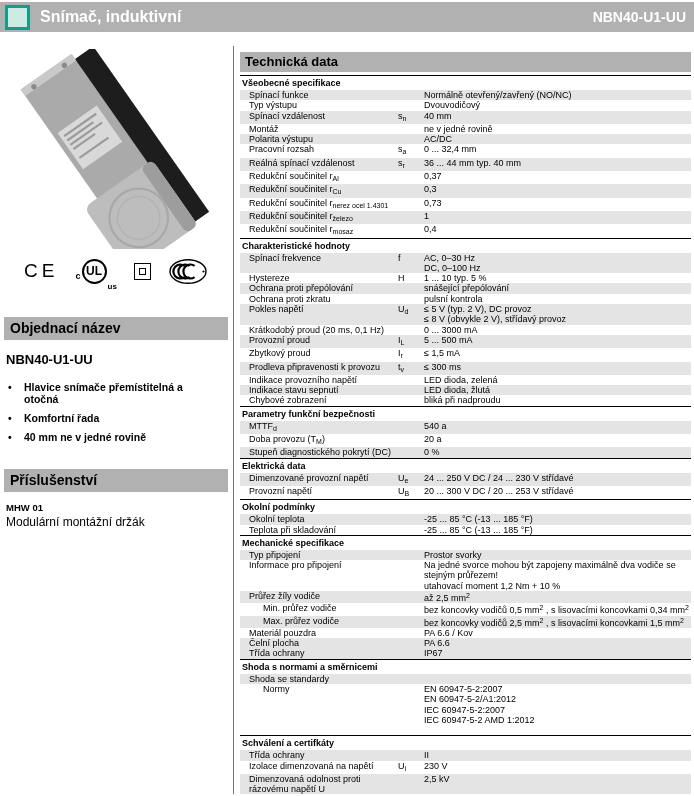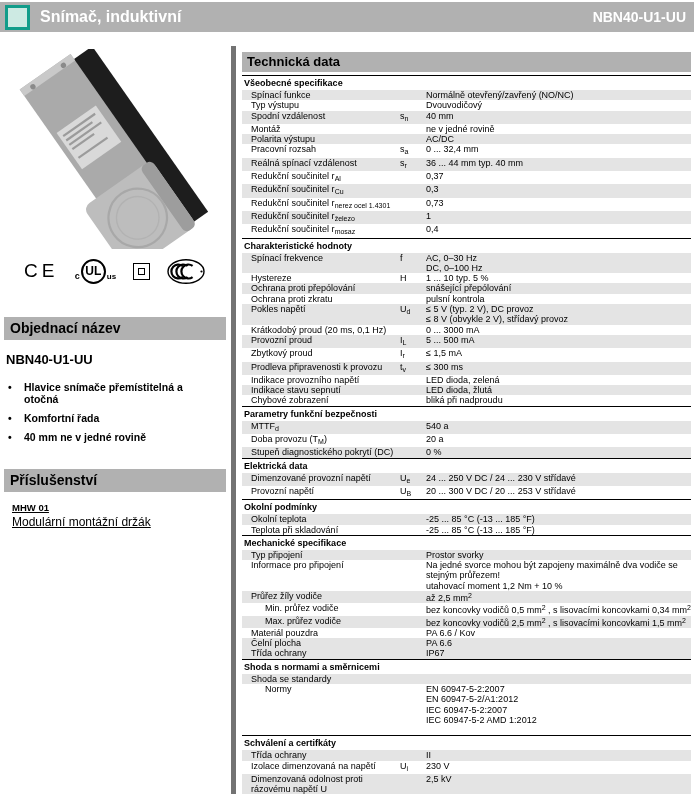--- a/index.html
+++ b/index.html
@@ -23,46 +23,46 @@
   .logo-sq{
     width:25px;height:25px;margin-left:5px;
     background:var(--logo-fill);border:3px solid var(--logo-border);
   }
   .title-left{color:#fff;font-weight:bold;font-size:16px;margin-left:10px;}
   .title-right{margin-left:auto;margin-right:8px;color:#fff;font-weight:bold;font-size:14px;}
 
   
   .columns{display:flex;margin-top:14px;height:748px;}
   .left-col{width:233px;padding:0 5px 0 4px;}
-  .right-col{flex:1;border-left:5px solid #737373;padding:6px 3px 0 6px;}
+  .right-col{flex:1;border-left:1px solid #737373;padding:6px 3px 0 6px;}
 
   
   .photo-card{height:205px;display:flex;align-items:center;justify-content:center;}
   .marks{display:flex;align-items:center;justify-content:space-between;padding:4px 18px 0 20px;height:36px;}
   .mark-ce{font-size:19px;letter-spacing:4px;font-weight:400;}
   .mark-ul{display:inline-flex;align-items:center;}
   .ul-c{font-size:9px;font-weight:bold;position:relative;top:5px;margin-right:1px;}
   .ul-circle{width:25px;height:25px;border:2px solid #000;border-radius:50%;
     display:inline-flex;align-items:center;justify-content:center;
     font-weight:bold;font-size:12px;}
-  .ul-us{font-size:8px;font-weight:bold;position:relative;top:5px;margin-left:1px;}
+  .ul-us{font-size:8px;font-weight:bold;position:relative;top:15px;margin-left:1px;}
   .mark-sq{width:17px;height:17px;border:1.5px solid #000;display:inline-flex;align-items:center;justify-content:center;}
   .mark-sq-inner{width:7px;height:7px;border:1.5px solid #000;}
   .side-bar-header{
     background:var(--bar);font-weight:bold;font-size:14px;
     padding:3px 6px 4px 6px;margin-top:4px;
   }
   .ordering-bar{margin-top:30px;}
   .model-name{font-weight:bold;font-size:13px;margin:12px 0 14px 2px;}
   ul.features{list-style:none;margin:0;padding:0 0 0 4px;}
   ul.features li{display:flex;font-weight:bold;font-size:10.5px;margin-bottom:7px;line-height:12px;}
   ul.features li .dot{width:16px;flex:0 0 16px;}
   ul.features li .ft{width:170px;}
   .accessories-bar{margin-top:26px;}
-  .acc-item{margin:10px 0 0 8px;text-decoration:underline;}
+  .acc-item{margin:10px 0 0 2px;}
   .acc-name{font-weight:bold;font-size:9.5px;}
   .acc-desc{font-size:12px;margin-top:2px;}
 
   
   .tech-bar{background:var(--bar);font-weight:bold;font-size:13px;padding:2px 5px 3px 5px;}
   #tech-table{margin-top:3px;}
   .sec-h{
     border-top:1px solid #000;font-weight:bold;font-size:9px;
     padding:2px 0 2px 2px;line-height:10px;
   }
@@ -180,21 +180,21 @@
               </div>
             </div>
             <div class="row">
               <span class="lbl">Typ výstupu</span>
               <span class="sym"></span>
               <div class="val">
                 <div class="val-line">Dvouvodičový</div>
               </div>
             </div>
             <div class="row shaded">
-              <span class="lbl">Spodní vzdálenost</span>
+              <span class="lbl">Spínací vzdálenost</span>
               <span class="sym">s<sub>n</sub></span>
               <div class="val">
                 <div class="val-line">40 mm</div>
               </div>
             </div>
             <div class="row">
               <span class="lbl">Montáž</span>
               <span class="sym"></span>
               <div class="val">
                 <div class="val-line">ne v jedné rovině</div>

